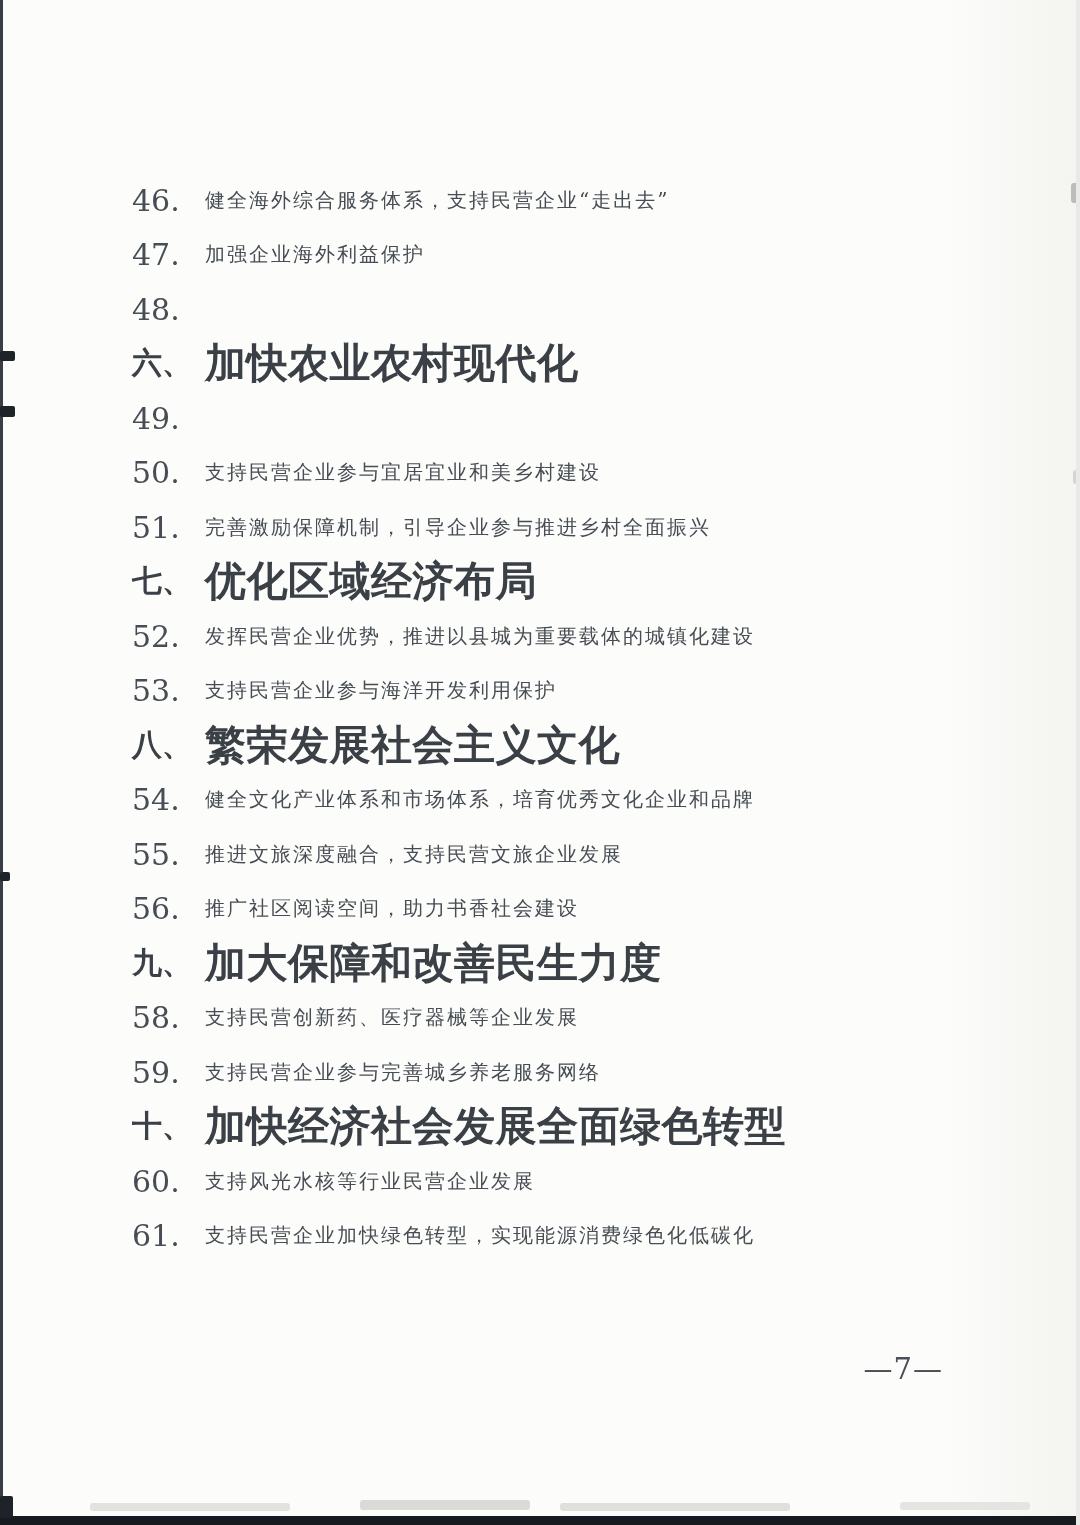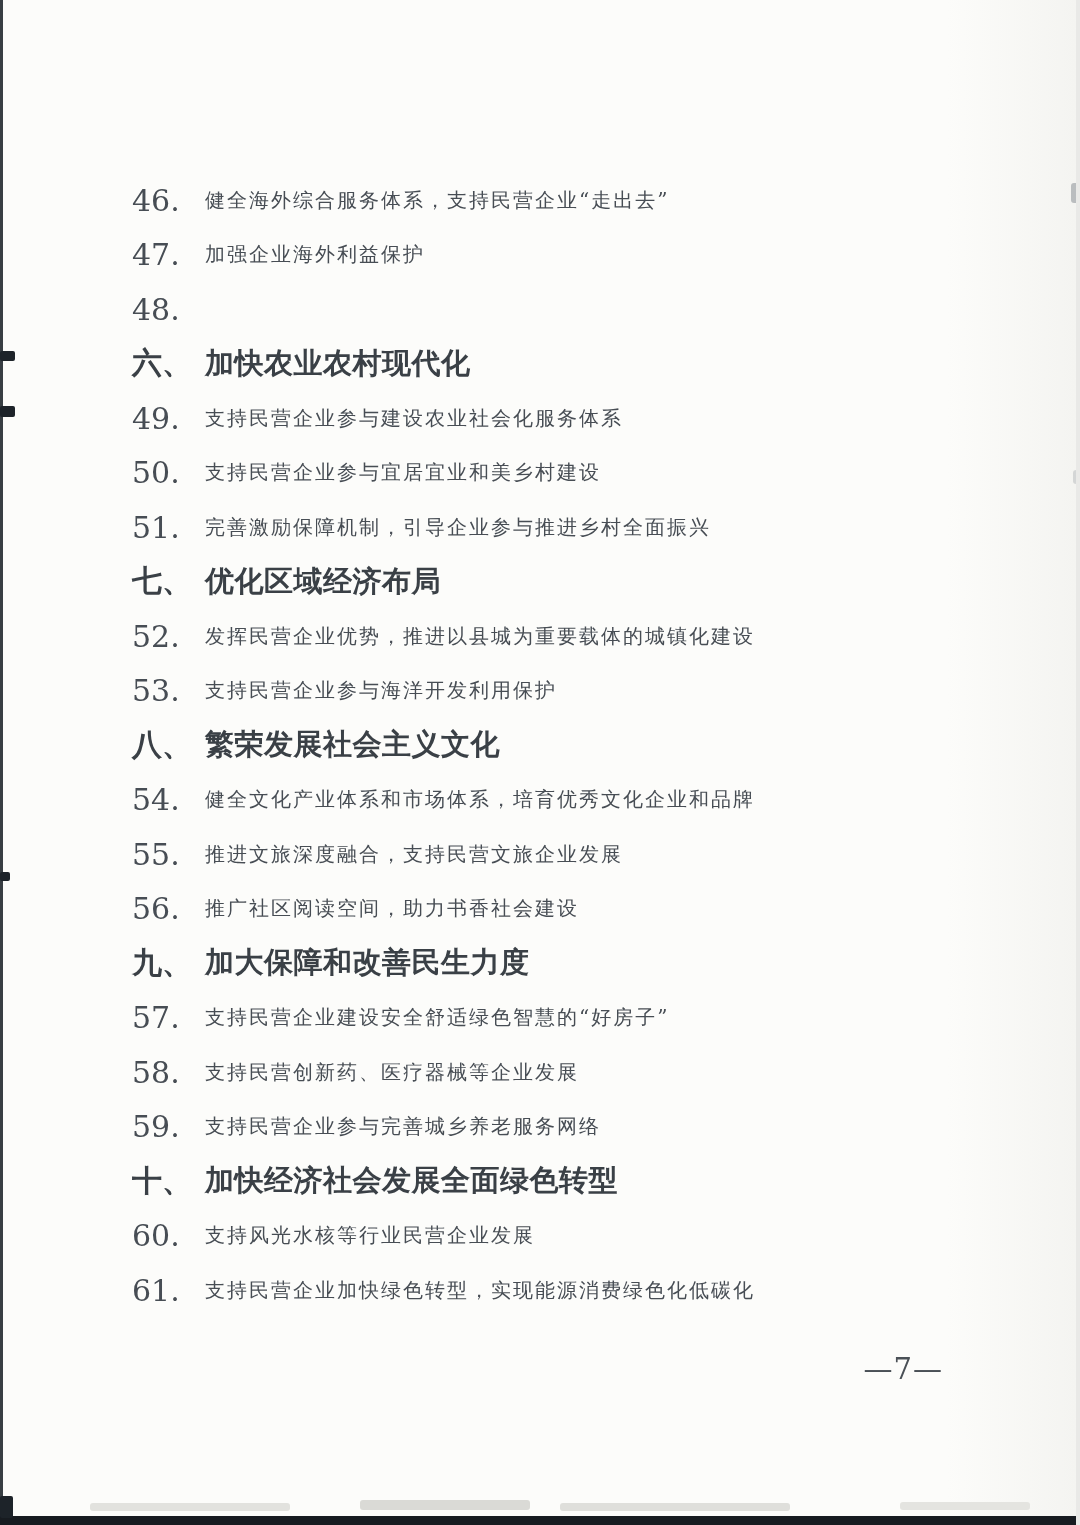--- a/index.html
+++ b/index.html
@@ -47,21 +47,21 @@
   .row.item .marker{
     font-family:"DejaVu Serif","Liberation Serif",serif;
   }
   .row.heading .marker,
   .row.heading .txt{
     font-family:"DejaVu Sans","Liberation Sans",sans-serif;
     font-weight:bold;
     color:var(--heading-ink);
   }
   .row.heading .txt{
-    font-size:29px;
+    font-size:41px;
     letter-spacing:0.5px;
   }
   .page-number{
     position:absolute;
     top:1352px;
     right:133px;
     font-size:29px;
     letter-spacing:1px;
     color:#4a5056;
     font-family:"DejaVu Serif","Liberation Serif",serif;
@@ -107,21 +107,20 @@
     </div>
       <div class="row item">
       <span class="marker">48.</span>
     </div>
       <div class="row heading">
       <span class="marker">六、</span>
       <span class="txt">加快农业农村现代化</span>
     </div>
       <div class="row item">
       <span class="marker">49.</span>
-      <span class="txt">支持民营企业参与建设农业社会化服务体系</span>
     </div>
       <div class="row item">
       <span class="marker">50.</span>
       <span class="txt">支持民营企业参与宜居宜业和美乡村建设</span>
     </div>
       <div class="row item">
       <span class="marker">51.</span>
       <span class="txt">完善激励保障机制，引导企业参与推进乡村全面振兴</span>
     </div>
       <div class="row heading">
@@ -150,24 +149,20 @@
     </div>
       <div class="row item">
       <span class="marker">56.</span>
       <span class="txt">推广社区阅读空间，助力书香社会建设</span>
     </div>
       <div class="row heading">
       <span class="marker">九、</span>
       <span class="txt">加大保障和改善民生力度</span>
     </div>
       <div class="row item">
-      <span class="marker">57.</span>
-      <span class="txt">支持民营企业建设安全舒适绿色智慧的“好房子”</span>
-    </div>
-      <div class="row item">
       <span class="marker">58.</span>
       <span class="txt">支持民营创新药、医疗器械等企业发展</span>
     </div>
       <div class="row item">
       <span class="marker">59.</span>
       <span class="txt">支持民营企业参与完善城乡养老服务网络</span>
     </div>
       <div class="row heading">
       <span class="marker">十、</span>
       <span class="txt">加快经济社会发展全面绿色转型</span>

